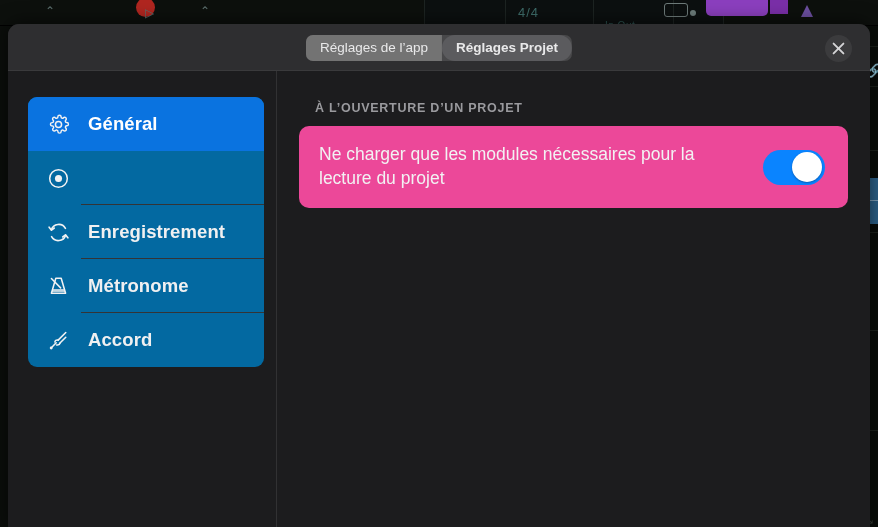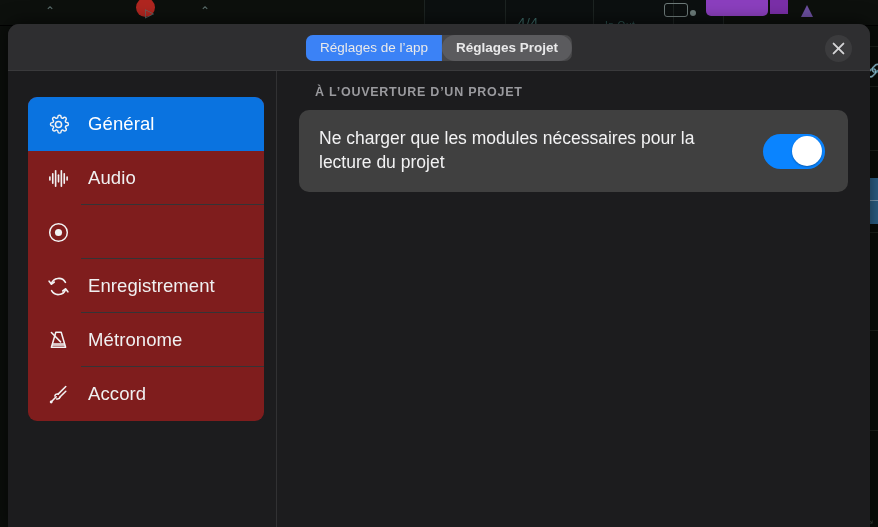--- a/index.html
+++ b/index.html
@@ -35,21 +35,21 @@
     top: 0;
     left: 424px;
     width: 300px;
     height: 26px;
     background: #0c1010;
     border-left: 1px solid #1d2422;
     border-right: 1px solid #1d2422;
   }
   .bg-lcd-text {
     position: absolute;
-    top: 15px;
+    top: 5px;
     left: 93px;
     font-size: 13px;
     color: #3e6d6a;
     letter-spacing: 1px;
     font-family: "Liberation Sans", sans-serif;
   }
   .bg-lcd-io {
     position: absolute;
     top: 20px;
     left: 180px;
@@ -197,21 +197,21 @@
     top: 11px;
     transform: translateX(-50%);
     display: flex;
     background: #48484a;
     border-radius: 7px;
     padding: 0;
     height: 26px;
     overflow: hidden;
   }
   .seg-btn {
-    background: #3b82f6;
+    background: #737373;
     border: none;
     color: #e9e9ea;
     font-family: "Liberation Sans", sans-serif;
     font-size: 13.5px;
     padding: 0 14px;
     height: 26px;
     line-height: 26px;
     cursor: default;
     white-space: nowrap;
   }
@@ -245,23 +245,24 @@
   }
 
   .sidebar {
     width: 269px;
     border-right: 1px solid #313133;
     padding: 26px 12px 0 20px;
     flex: 0 0 269px;
   }
 
   .nav-list {
-    background: #7f1d1d;
+    background: #0369a1;
     border-radius: 9px;
     overflow: hidden;
+    font-weight: bold;
   }
 
   .nav-item {
     display: flex;
     align-items: center;
     height: 54px;
     padding: 0 14px 0 18px;
     gap: 18px;
     cursor: default;
     position: relative;
@@ -291,31 +292,31 @@
   .nav-label {
     font-size: 18.5px;
     color: #f0f0f1;
     letter-spacing: 0.1px;
   }
   .nav-item.selected .nav-label { color: #ffffff; }
 
   
   .content {
     flex: 1;
-    padding: 14px 22px 0 22px;
+    padding: 30px 22px 0 22px;
   }
   .section-title {
     font-size: 12.5px;
     letter-spacing: 0.75px;
     color: #9a9a9e;
     text-transform: uppercase;
     margin: 0 0 11px 16px;
   }
   .card {
-    background: #404040;
+    background: #ec4899;
     border-radius: 10px;
     padding: 16px 18px 16px 20px;
     display: flex;
     align-items: center;
     gap: 14px;
     min-height: 82px;
   }
   .card-label {
     flex: 1;
     font-size: 17.5px;
@@ -406,37 +407,20 @@
           <span class="nav-icon">
             <svg width="23" height="23" viewBox="0 0 24 24" fill="none" aria-hidden="true">
               <path d="M12 15.2a3.2 3.2 0 1 0 0-6.4 3.2 3.2 0 0 0 0 6.4z" stroke="currentColor" stroke-width="1.6"></path>
               <path d="M19.3 14.2a1.4 1.4 0 0 0 .28 1.55l.05.05a1.7 1.7 0 1 1-2.4 2.4l-.05-.05a1.4 1.4 0 0 0-1.55-.28 1.4 1.4 0 0 0-.85 1.29v.14a1.7 1.7 0 0 1-3.4 0v-.07a1.4 1.4 0 0 0-.92-1.29 1.4 1.4 0 0 0-1.55.28l-.05.05a1.7 1.7 0 1 1-2.4-2.4l.05-.05a1.4 1.4 0 0 0 .28-1.55 1.4 1.4 0 0 0-1.29-.85h-.14a1.7 1.7 0 1 1 0-3.4h.07a1.4 1.4 0 0 0 1.29-.92 1.4 1.4 0 0 0-.28-1.55l-.05-.05a1.7 1.7 0 1 1 2.4-2.4l.05.05a1.4 1.4 0 0 0 1.55.28h.07a1.4 1.4 0 0 0 .85-1.29v-.14a1.7 1.7 0 0 1 3.4 0v.07a1.4 1.4 0 0 0 .85 1.29 1.4 1.4 0 0 0 1.55-.28l.05-.05a1.7 1.7 0 1 1 2.4 2.4l-.05.05a1.4 1.4 0 0 0-.28 1.55v.07a1.4 1.4 0 0 0 1.29.85h.14a1.7 1.7 0 0 1 0 3.4h-.07a1.4 1.4 0 0 0-1.29.85z" stroke="currentColor" stroke-width="1.5" stroke-linejoin="round"></path>
             </svg>
           </span>
           <span class="nav-label">Général</span>
 
         </div>
 
-        <div class="nav-item">
-          <span class="nav-icon">
-            <svg width="23" height="23" viewBox="0 0 24 24" aria-hidden="true">
-              <g stroke="currentColor" stroke-width="1.7" stroke-linecap="round">
-                <line x1="3" y1="10.5" x2="3" y2="13.5"></line>
-                <line x1="6" y1="7" x2="6" y2="17"></line>
-                <line x1="9" y1="4" x2="9" y2="20"></line>
-                <line x1="12" y1="8.5" x2="12" y2="15.5"></line>
-                <line x1="15" y1="4" x2="15" y2="20"></line>
-                <line x1="18" y1="7" x2="18" y2="17"></line>
-                <line x1="21" y1="10.5" x2="21" y2="13.5"></line>
-              </g>
-            </svg>
-          </span>
-          <span class="nav-label">Audio</span>
-          <span class="sep"></span>
-        </div>
 
         <div class="nav-item">
           <span class="nav-icon">
             <svg width="23" height="23" viewBox="0 0 24 24" fill="none" aria-hidden="true">
               <circle cx="12" cy="12" r="9.2" stroke="currentColor" stroke-width="1.6"></circle>
               <circle cx="12" cy="12" r="3.7" fill="currentColor"></circle>
             </svg>
           </span>
           <span class="sep"></span>
         </div>

